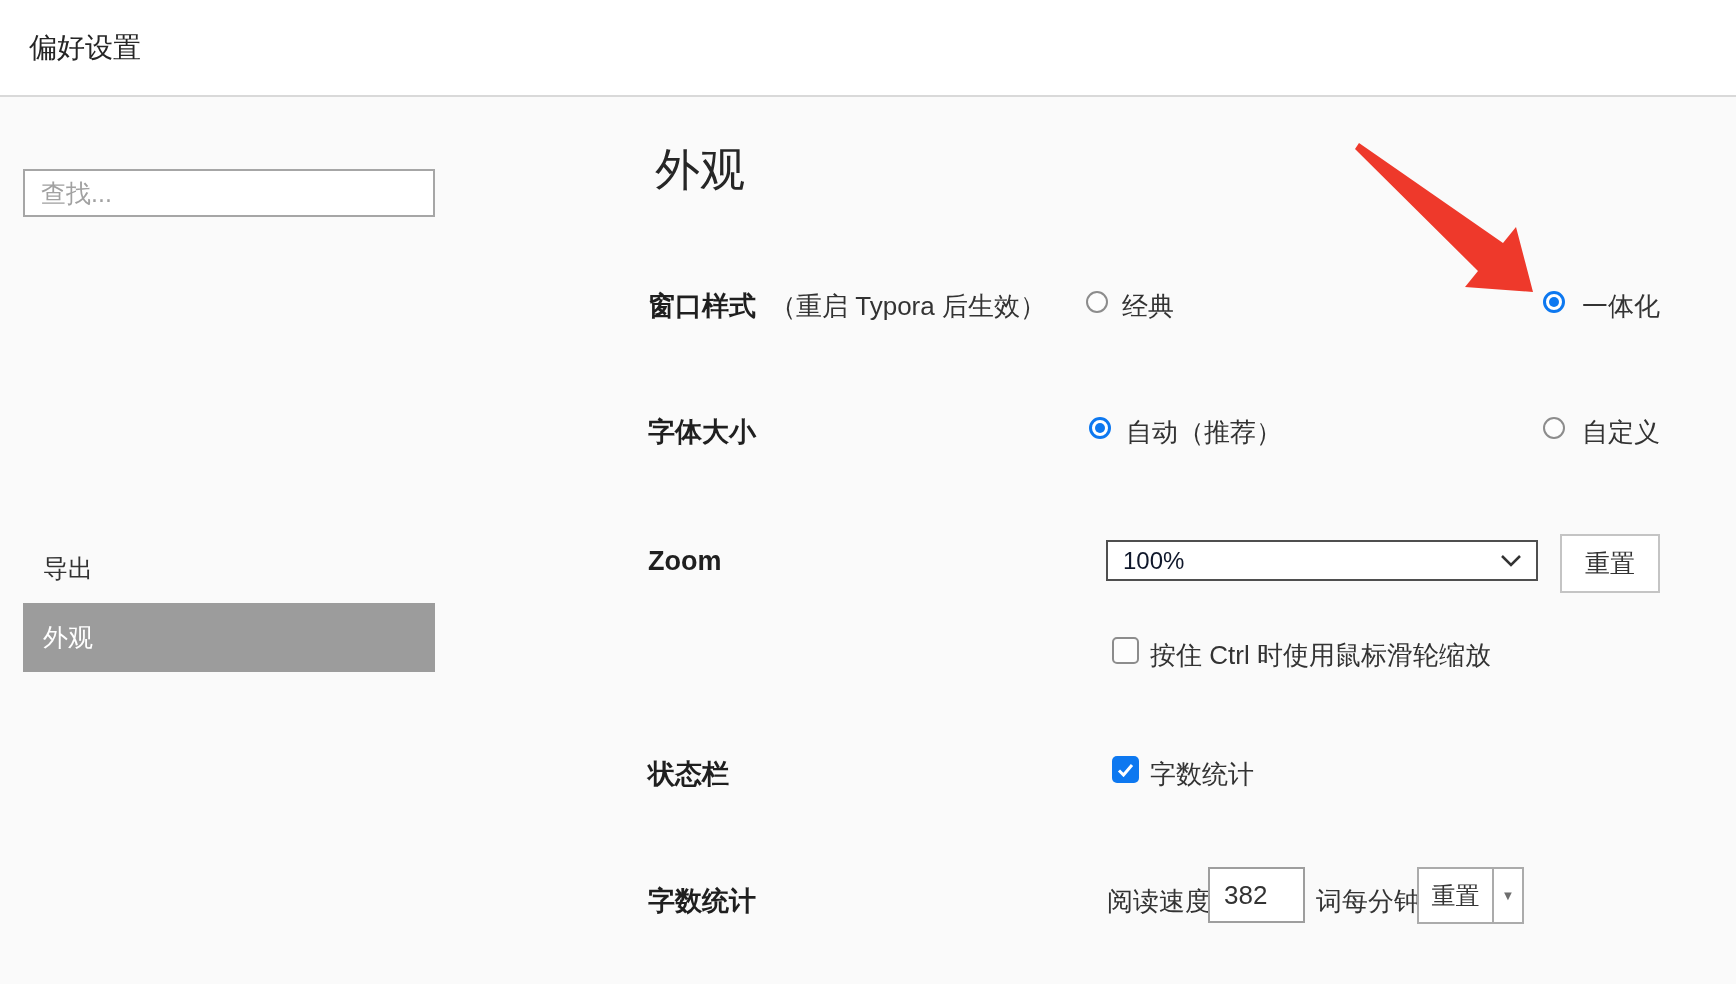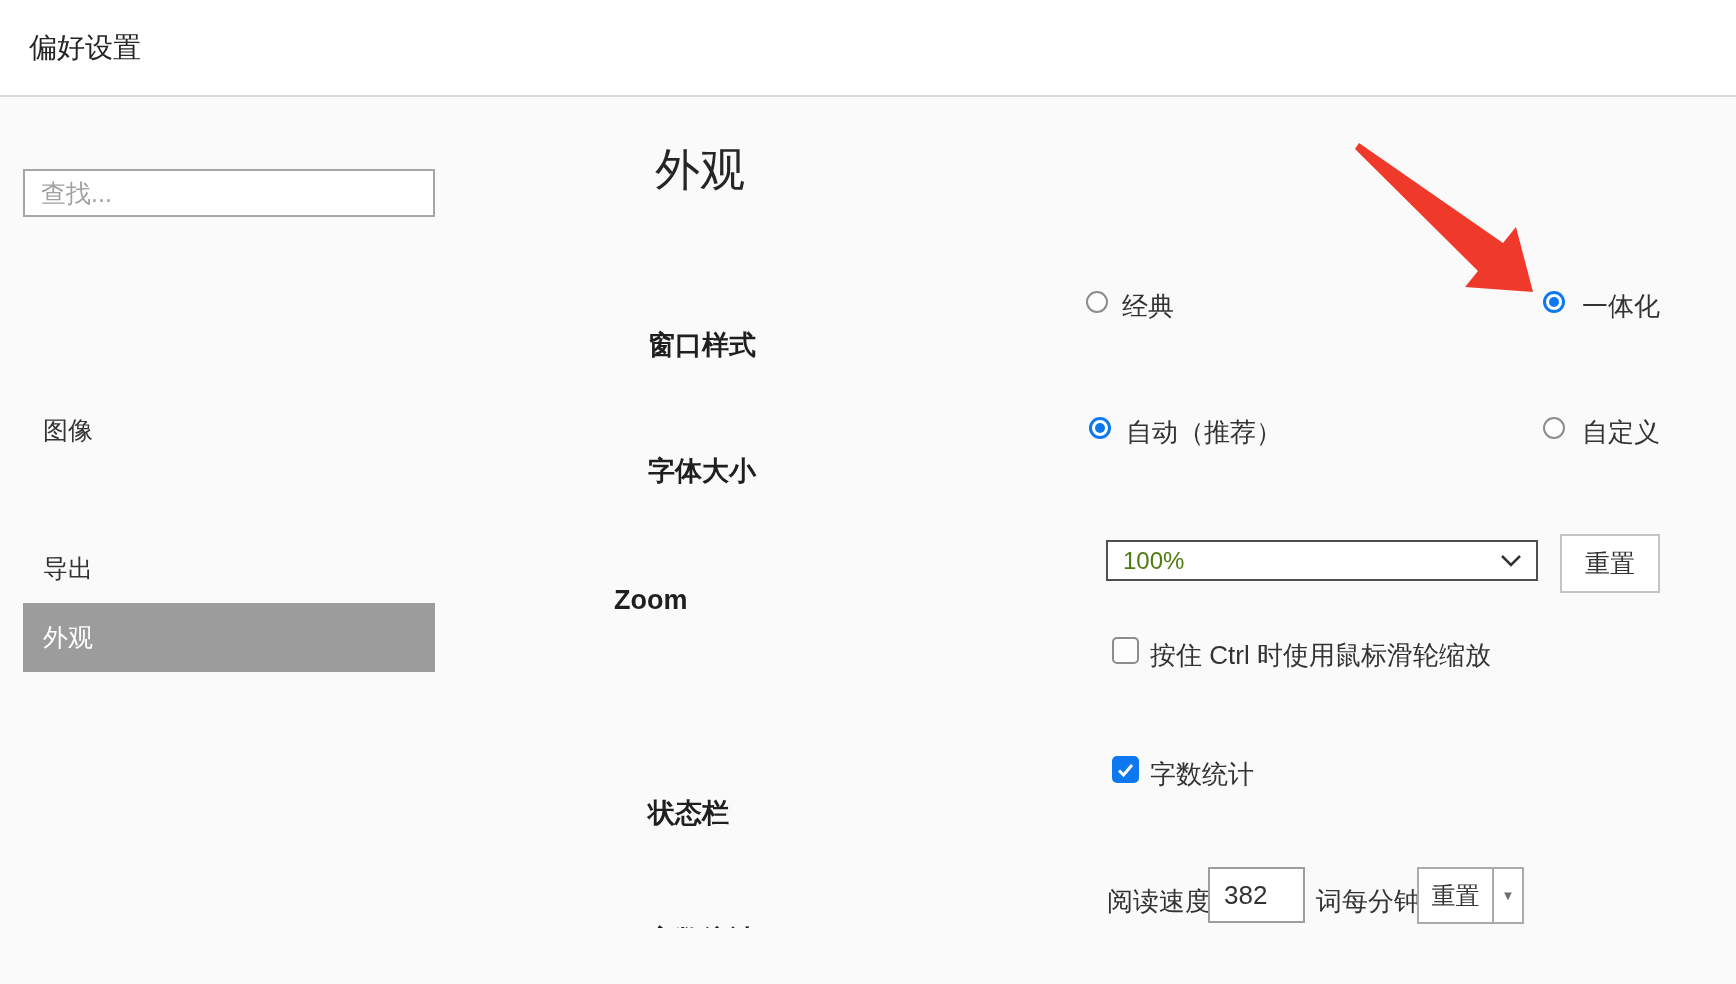--- a/index.html
+++ b/index.html
@@ -15,37 +15,37 @@
   .search{position:absolute;left:23px;top:169px;width:412px;height:48px;box-sizing:border-box;
           border:2px solid #a6a6a6;background:#fff;padding:0 16px;font-size:25px;color:#333;
           font-family:inherit;outline:none;}
   .search::placeholder{color:#a1a1a1;}
   .nav-item{position:absolute;left:23px;width:412px;height:69px;display:flex;align-items:center;
             padding-left:20px;box-sizing:border-box;font-size:25px;color:#333;cursor:pointer;}
   .nav-item.selected{background:var(--selected-item-bg);color:#ffffff;}
 
   
   .heading{position:absolute;left:655px;top:140px;font-size:45px;color:#262626;}
-  .row-label{position:absolute;font-size:27px;font-weight:bold;color:#1f1f1f;white-space:nowrap;margin-top:39px;}
+  .row-label{position:absolute;font-size:27px;font-weight:bold;color:#1f1f1f;white-space:nowrap;}
   .t26{position:absolute;font-size:26px;color:#333;white-space:nowrap;}
 
   .radio{position:absolute;width:22px;height:22px;border-radius:50%;box-sizing:border-box;
          border:2px solid #8c8c8c;background:#fdfdfd;cursor:pointer;}
   .radio.checked{border:3px solid var(--accent-blue);background:#fff;}
   .radio.checked::after{content:"";position:absolute;left:50%;top:50%;transform:translate(-50%,-50%);
          width:10px;height:10px;border-radius:50%;background:var(--accent-blue);}
 
   .checkbox{position:absolute;width:27px;height:27px;border-radius:5px;box-sizing:border-box;cursor:pointer;
             display:flex;align-items:center;justify-content:center;}
   .checkbox.unchecked{border:2px solid #8c8c8c;background:#fdfdfd;}
   .checkbox.checked{background:var(--accent-blue);}
 
   .select{position:absolute;left:1106px;top:540px;width:432px;height:41px;box-sizing:border-box;
           background:#fff;border:2px solid #4f4f4f;display:flex;align-items:center;
-          justify-content:space-between;padding:0 14px 0 15px;font-size:24px;color:#4d7c0f;cursor:pointer;}
+          justify-content:space-between;padding:0 14px 0 15px;font-size:24px;color:#0f172a;cursor:pointer;}
   .btn-reset{position:absolute;left:1560px;top:534px;width:100px;height:59px;box-sizing:border-box;
           background:#fff;border:2px solid #c4c4c4;display:flex;align-items:center;justify-content:center;
           font-size:25px;color:#333;cursor:pointer;font-family:inherit;}
   .speed-input{position:absolute;left:1208px;top:867px;width:97px;height:56px;box-sizing:border-box;
           border:2px solid #9e9e9e;background:#fff;font-size:26px;color:#333;padding:0 18px 0 14px;
           font-family:inherit;outline:none;}
   .split-btn{position:absolute;left:1417px;top:867px;width:107px;height:57px;box-sizing:border-box;
           background:#fff;border:2px solid #ababab;display:flex;}
   .split-main{flex:1;display:flex;align-items:center;justify-content:center;font-size:24px;color:#333;
           border-right:2px solid #ababab;cursor:pointer;}
@@ -58,49 +58,47 @@
 <body>
 
 <div class="page">
 
   <div class="header">
     <div class="title">偏好设置</div>
   </div>
 
   <input class="search" type="text" placeholder="查找..." style="">
 
-  <div class="nav-item" style="top:396px">
-      <span>图像</span>
-    </div>
   <div class="nav-item" style="top:534px">
       <span>导出</span>
     </div>
   <div class="nav-item selected" style="top:603px">
       <span>外观</span>
     </div>
 
   <div class="heading">外观</div>
 
   <div class="row-label" style="left:648px;top:288px">窗口样式</div>
+  <div class="t26" style="left:770px;top:289px">（重启 Typora 后生效）</div>
   <div class="radio" style="left:1086px;top:291px"></div>
   <div class="t26" style="left:1122px;top:289px;cursor:pointer">经典</div>
   <div class="radio checked" style="left:1543px;top:291px"></div>
   <div class="t26" style="left:1582px;top:289px;cursor:pointer">一体化</div>
 
   <svg class="arrow-svg" width="200" height="170" viewBox="0 0 200 170">
     <polygon points="15,19 138,141 125,157 193,162 176,97 163,113 19,13" fill="currentColor"></polygon>
   </svg>
 
   <div class="row-label" style="left:648px;top:414px">字体大小</div>
   <div class="radio checked" style="left:1089px;top:417px"></div>
   <div class="t26" style="left:1126px;top:415px;cursor:pointer">自动（推荐）</div>
   <div class="radio" style="left:1543px;top:417px"></div>
   <div class="t26" style="left:1582px;top:415px;cursor:pointer">自定义</div>
 
-  <div class="row-label" style="left:614px;top:546px">Zoom</div>
+  <div class="row-label" style="left:648px;top:546px">Zoom</div>
   <div class="select">
     <span>100%</span>
     <svg width="22" height="13" viewBox="0 0 22 13">
       <polyline points="2,2 11,11 20,2" fill="none" stroke="#333" stroke-width="2.5"></polyline>
     </svg>
   </div>
   <button class="btn-reset">
     <span>重置</span>
   </button>
   <div class="checkbox unchecked" style="left:1112px;top:637px"></div>

